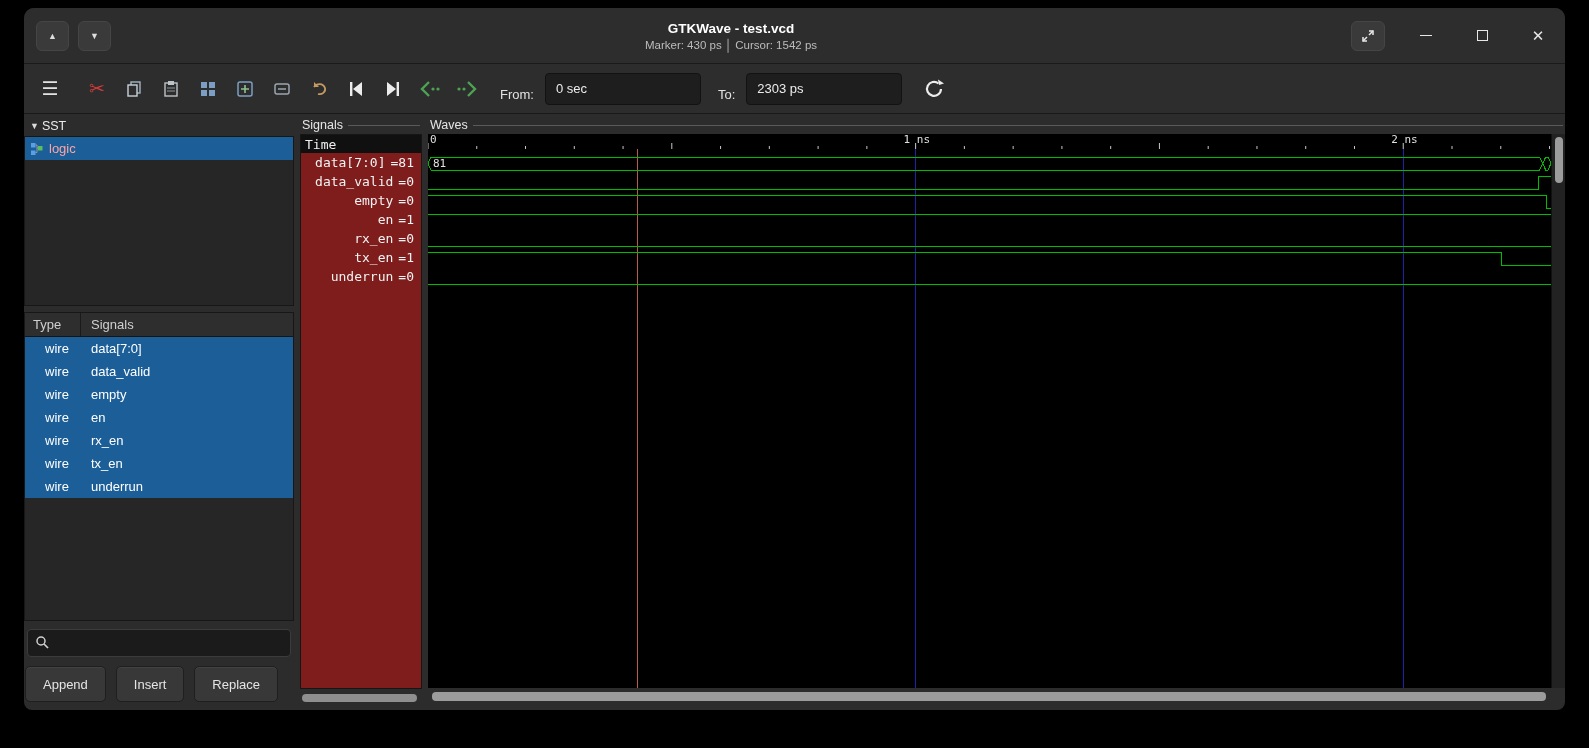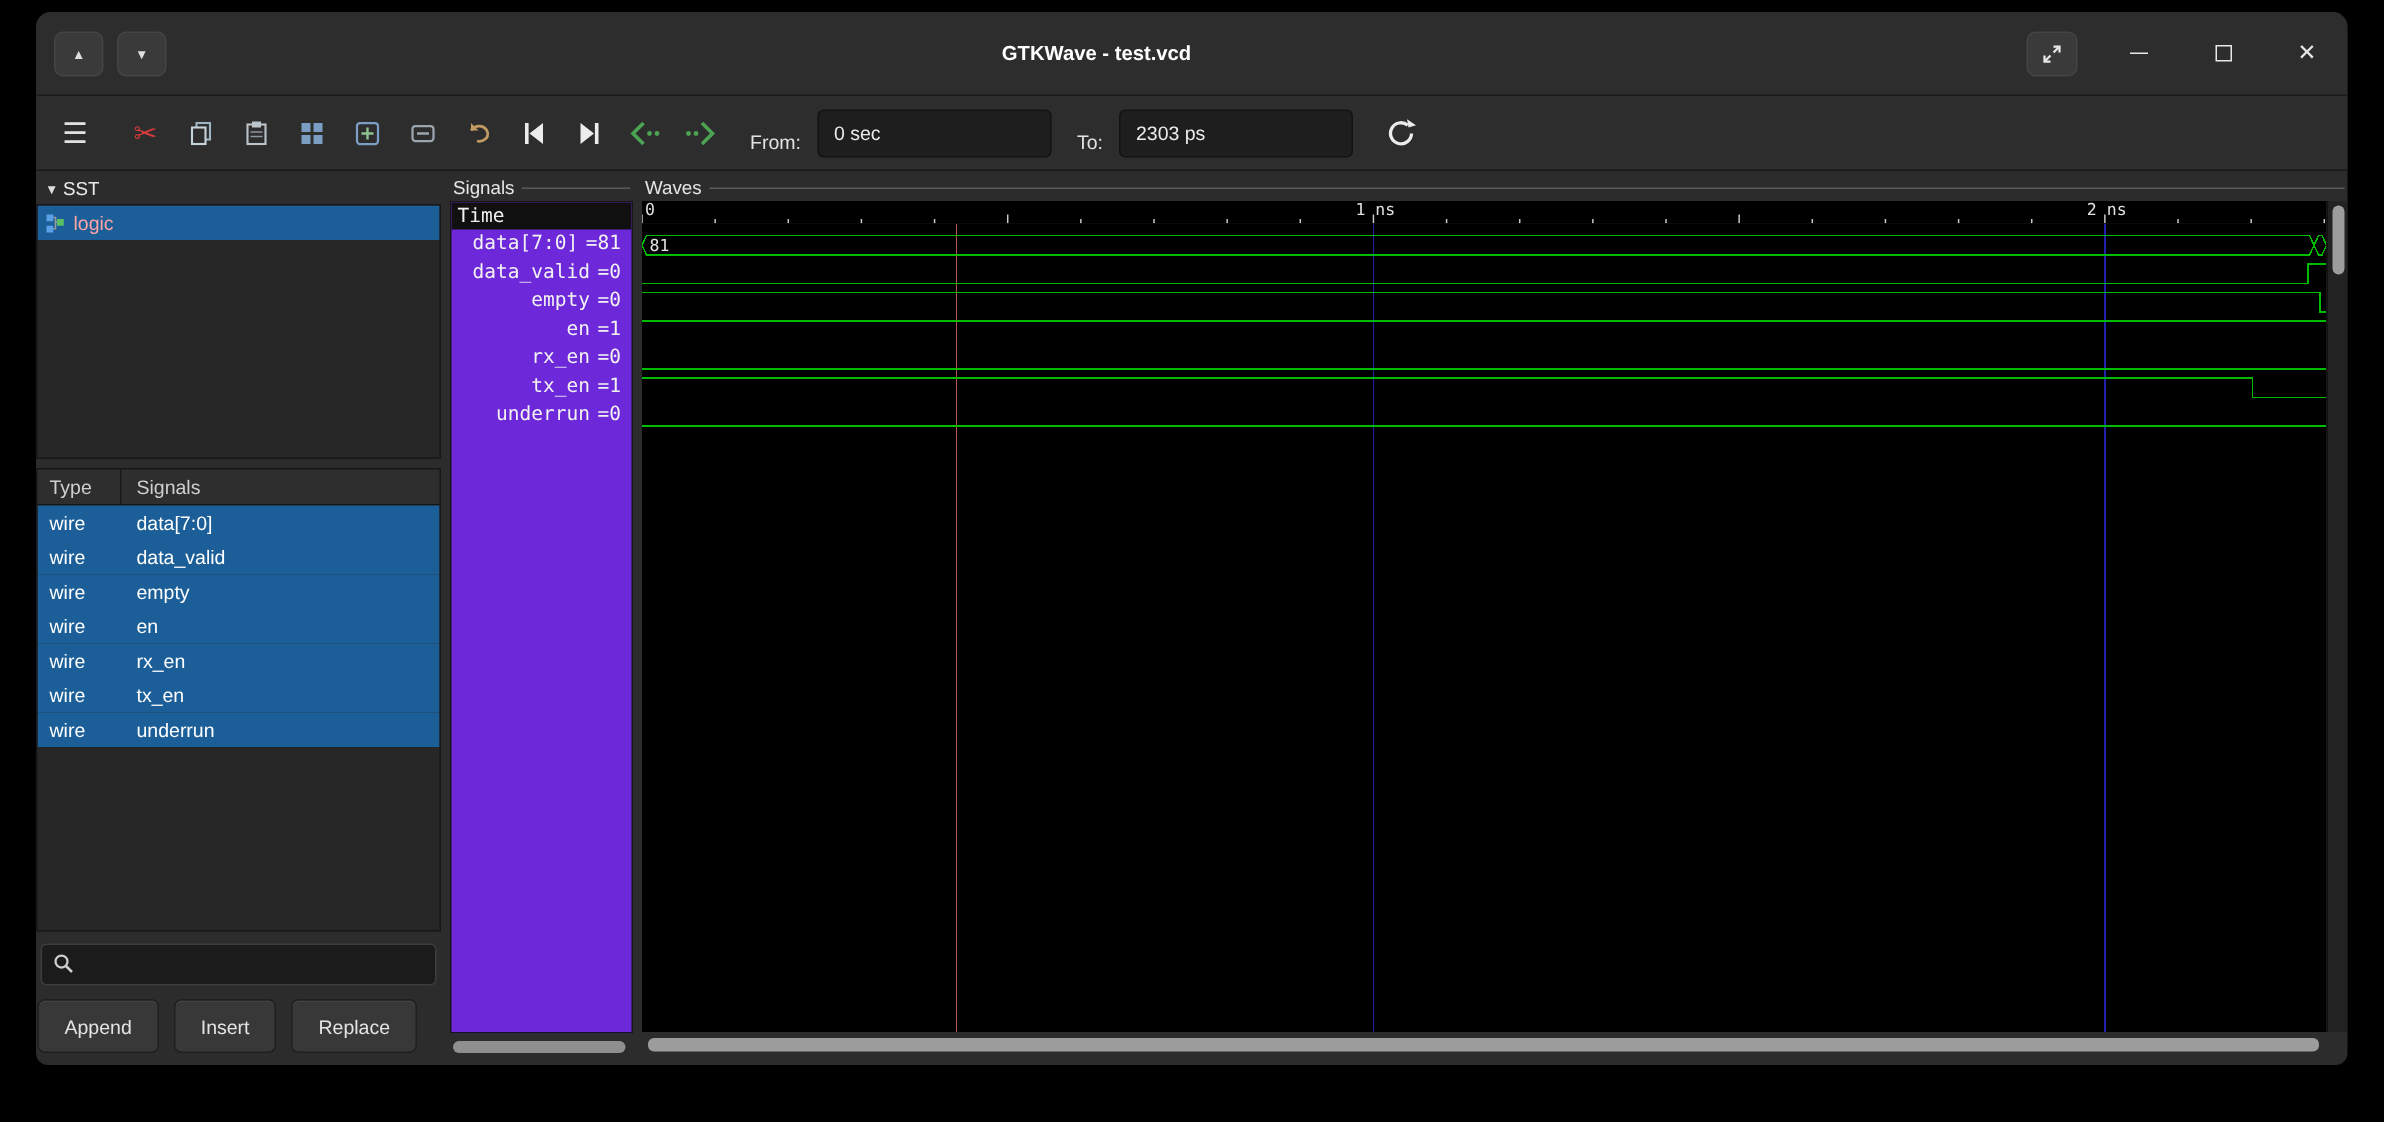--- a/index.html
+++ b/index.html
@@ -60,41 +60,41 @@
 
   .table-box { flex:1; margin-top:6px; background:#262626; border:1px solid #171717;
                display:flex; flex-direction:column; overflow:hidden; }
   .thead { height:24px; flex:0 0 24px; display:flex; align-items:center;
            background:#2e2e2e; border-bottom:1px solid #151515; color:#cfcfcf; font-size:13px; }
   .th-type { width:56px; padding-left:8px; border-right:1px solid #1a1a1a; height:100%;
              display:flex; align-items:center; }
   .th-name { padding-left:10px; }
   .trow { height:23px; display:flex; align-items:center; font-size:13px; color:#fff; cursor:pointer; }
   .trow.selected { background:#1b5e98; }
-  .tcell.type { width:56px; padding-left:8px; }
+  .tcell.type { width:56px; padding-left:8px;text-align:center; }
   .tcell.name { padding-left:10px; }
 
   .search-box { margin:8px 3px 0 3px; height:28px; position:relative; }
   .search-box input { width:100%; height:100%; background:#1b1b1b; border:1px solid #3c3c3c;
                       border-radius:4px; color:#eee; font-size:13px; padding:0 8px 0 28px;
                       font-family:"Liberation Sans", sans-serif; }
   .search-ico { position:absolute; left:8px; top:6px; }
 
   .btn-row { margin:9px 1px 2px 1px; display:flex; gap:10px; }
   .action-btn { height:36px; padding:0 17px; background:#383838; border:1px solid #1f1f1f;
                 border-radius:5px; color:#e4e4e4; font-size:13px; cursor:pointer;
                 box-shadow: inset 0 1px 0 rgba(255,255,255,0.05); }
 
   
   .pane-head { height:18px; flex:0 0 18px; display:flex; align-items:center;
                color:#e6e6e6; font-size:12.5px; padding:0 2px; }
   .pane-head::after { content:""; flex:1; border-top:1px solid #5a5a5a; margin-left:5px; }
 
   
-  .signals-body { flex:1; background:#6d28d9; border:1px solid #161616; overflow:hidden;
+  .signals-body { flex:1; background:#7f1d1d; border:1px solid #161616; overflow:hidden;
                   font-family:"DejaVu Sans Mono", monospace; }
   .time-bar { height:18px; background:#101010; color:#f0f0f0; font-size:13px;
               display:flex; align-items:center; padding-left:4px; }
   .sig-entry { height:19px; display:flex; align-items:center; justify-content:flex-end;
                gap:5px; padding-right:7px; font-size:13px; color:#f2f2f2; cursor:pointer; }
   .hscroll { border-radius:5px; position:relative; }
   .hscroll.mini { height:12px; flex:0 0 12px; margin-top:3px; }
   .hscroll.mini .thumb { position:absolute; left:2px; top:2px; height:8px; width:94%;
                          background:#8f8f8f; border-radius:4px; }
 
@@ -123,20 +123,21 @@
     <div class="tb-left">
       <button class="tb-btn">
         <span>▲</span>
       </button>
       <button class="tb-btn">
         <span>▼</span>
       </button>
     </div>
     <div class="tb-center">
       <div class="tb-title">GTKWave - test.vcd</div>
+      <div class="tb-sub">Marker: 430 ps  │  Cursor: 1542 ps</div>
     </div>
     <div class="tb-right">
       <button class="fs-btn">
         <svg width="16" height="16" viewBox="0 0 16 16">
           <path d="M3 9 L3 13 L7 13 M13 7 L13 3 L9 3" fill="none" stroke="#e8e8e8" stroke-width="1.5"></path>
           <path d="M3 13 L7 9 M13 3 L9 7" stroke="#e8e8e8" stroke-width="1.5"></path>
         </svg>
       </button>
       <button class="winctl">
         <span class="min-glyph"></span>

